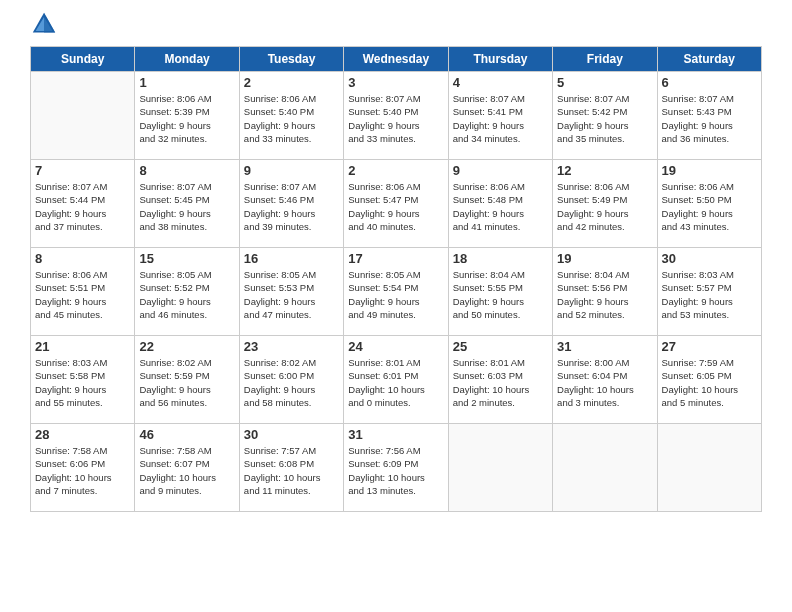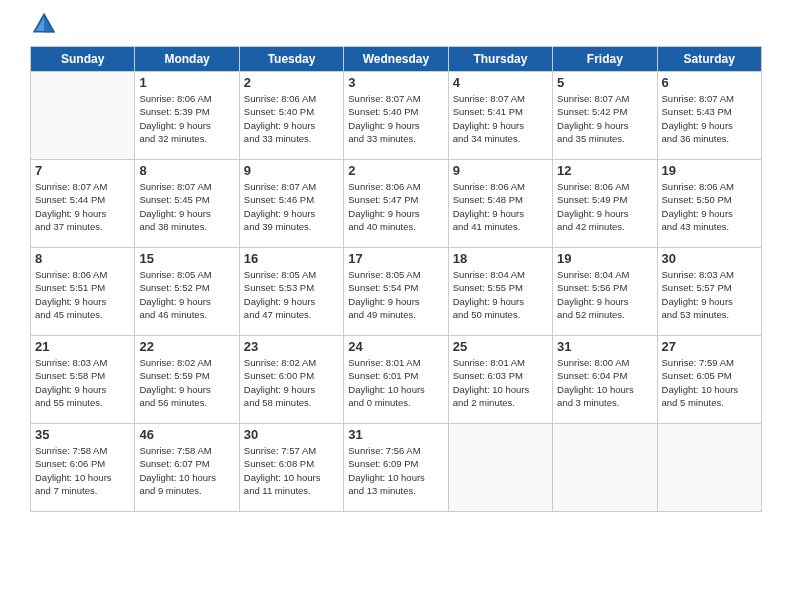--- a/index.html
+++ b/index.html
@@ -233,21 +233,21 @@
             <span class="day-number">31</span>
             <div class="day-info">Sunrise: 8:00 AM<br>Sunset: 6:04 PM<br>Daylight: 10 hours<br>and 3 minutes.</div>
           </td>
           <td>
             <span class="day-number">27</span>
             <div class="day-info">Sunrise: 7:59 AM<br>Sunset: 6:05 PM<br>Daylight: 10 hours<br>and 5 minutes.</div>
           </td>
         </tr>
         <tr>
           <td>
-            <span class="day-number">35</span>
+            <span class="day-number">28</span>
             <div class="day-info">Sunrise: 7:58 AM<br>Sunset: 6:06 PM<br>Daylight: 10 hours<br>and 7 minutes.</div>
           </td>
           <td>
             <span class="day-number">46</span>
             <div class="day-info">Sunrise: 7:58 AM<br>Sunset: 6:07 PM<br>Daylight: 10 hours<br>and 9 minutes.</div>
           </td>
           <td>
             <span class="day-number">30</span>
             <div class="day-info">Sunrise: 7:57 AM<br>Sunset: 6:08 PM<br>Daylight: 10 hours<br>and 11 minutes.</div>
           </td>

